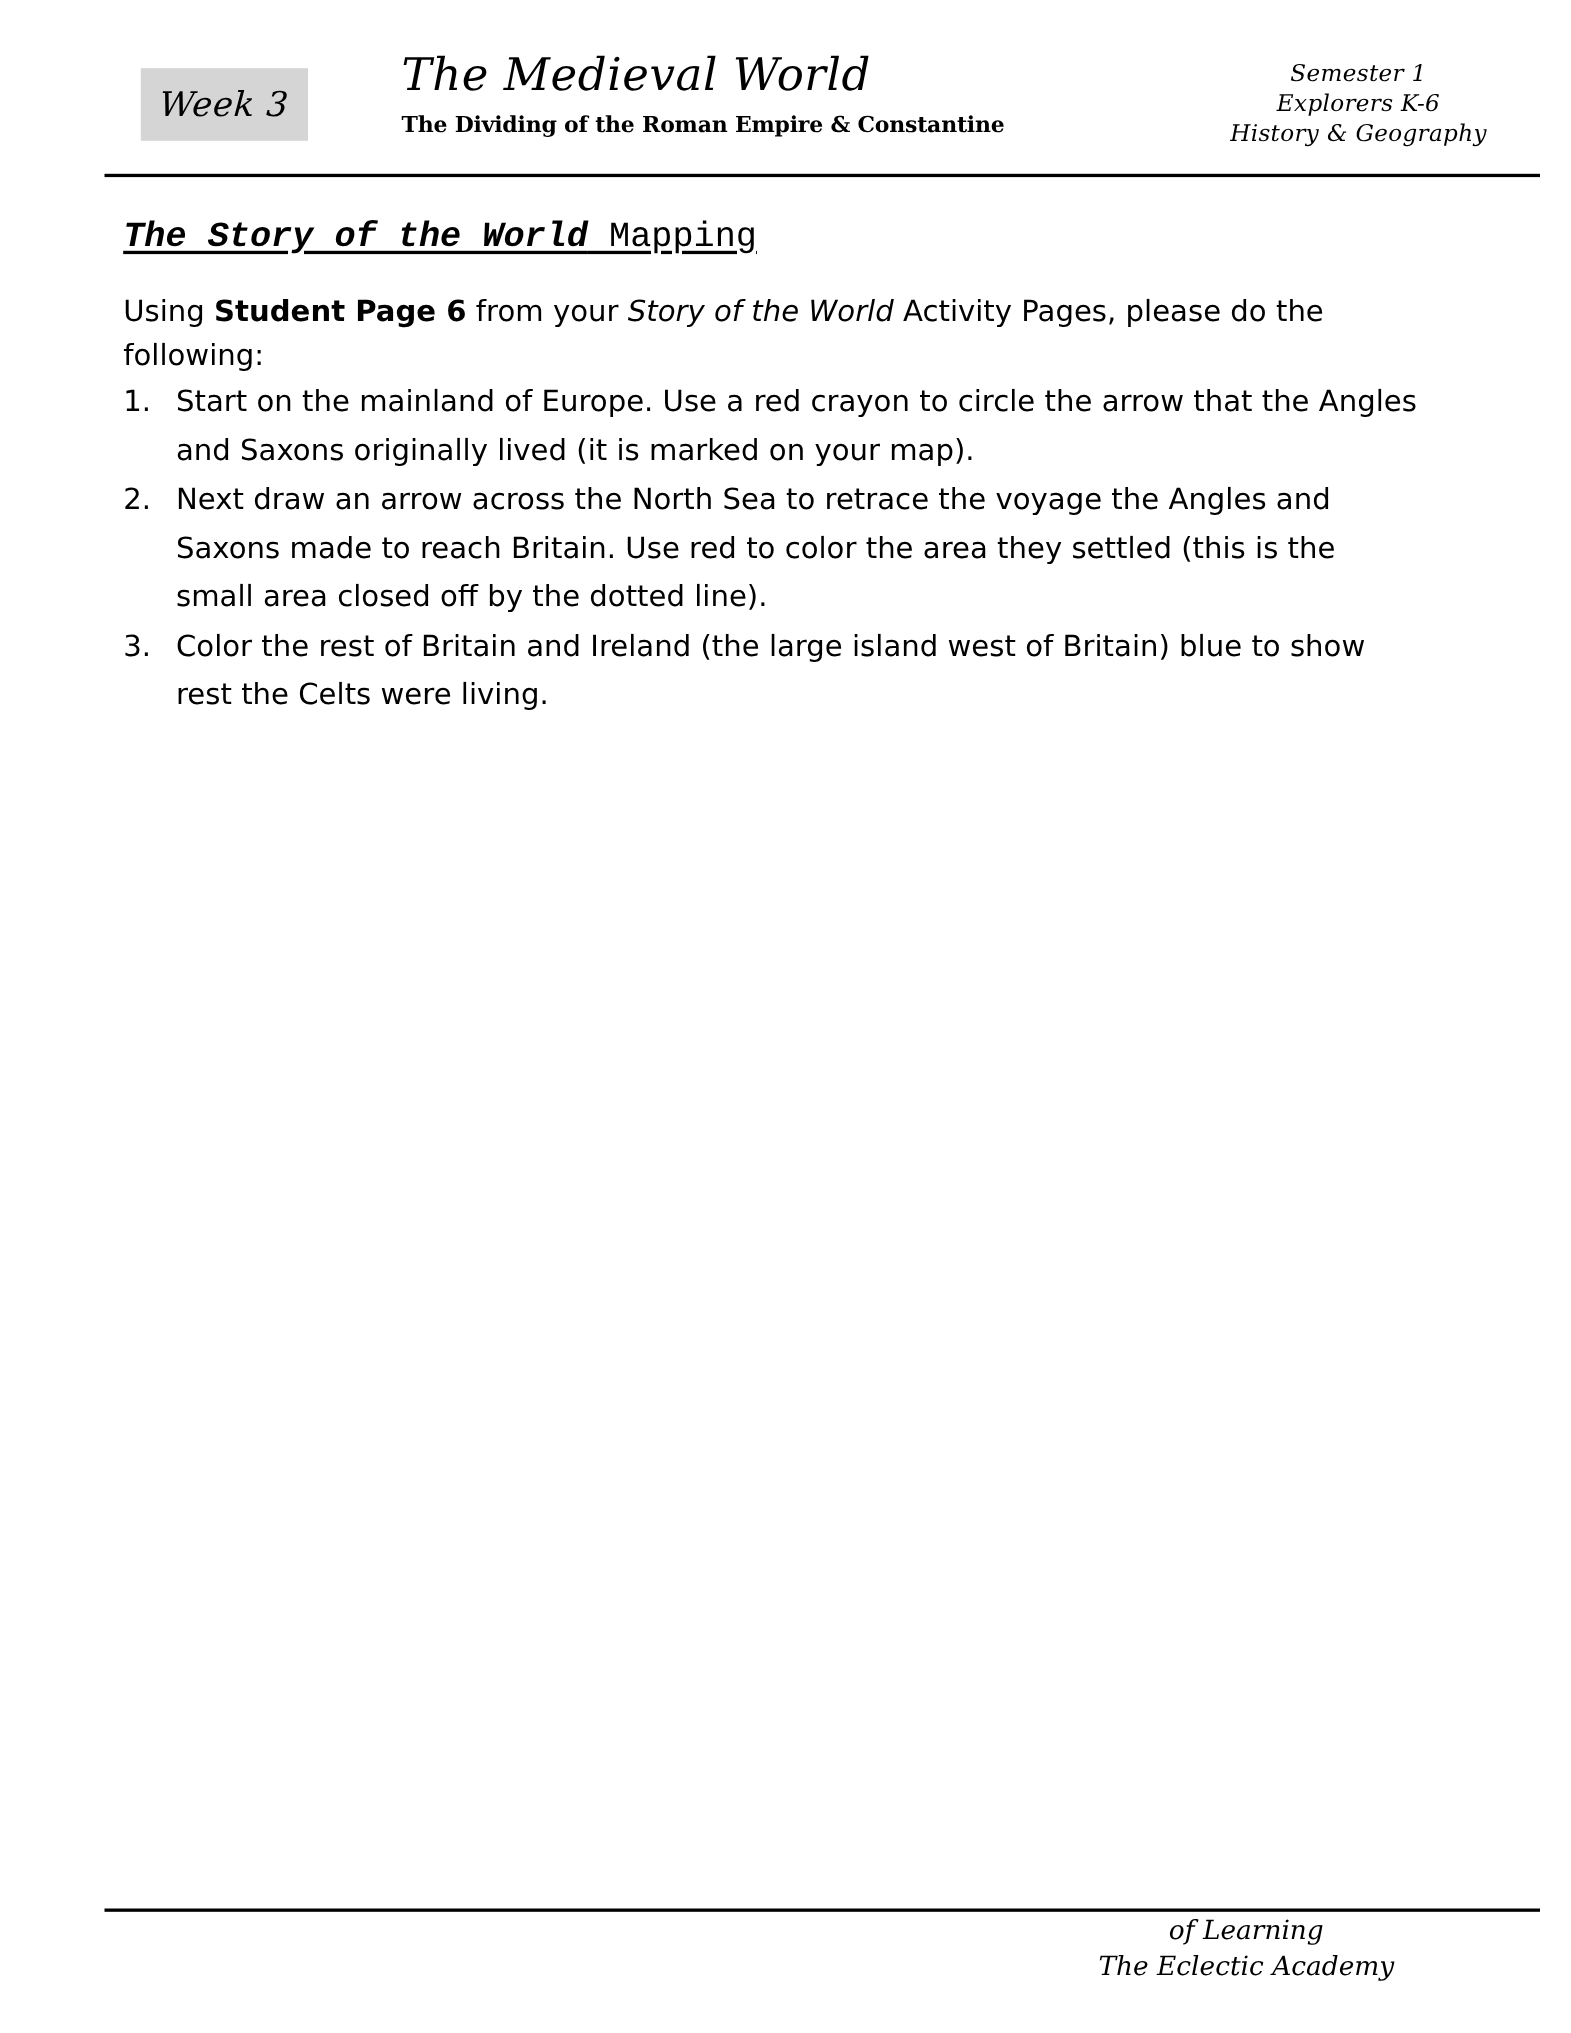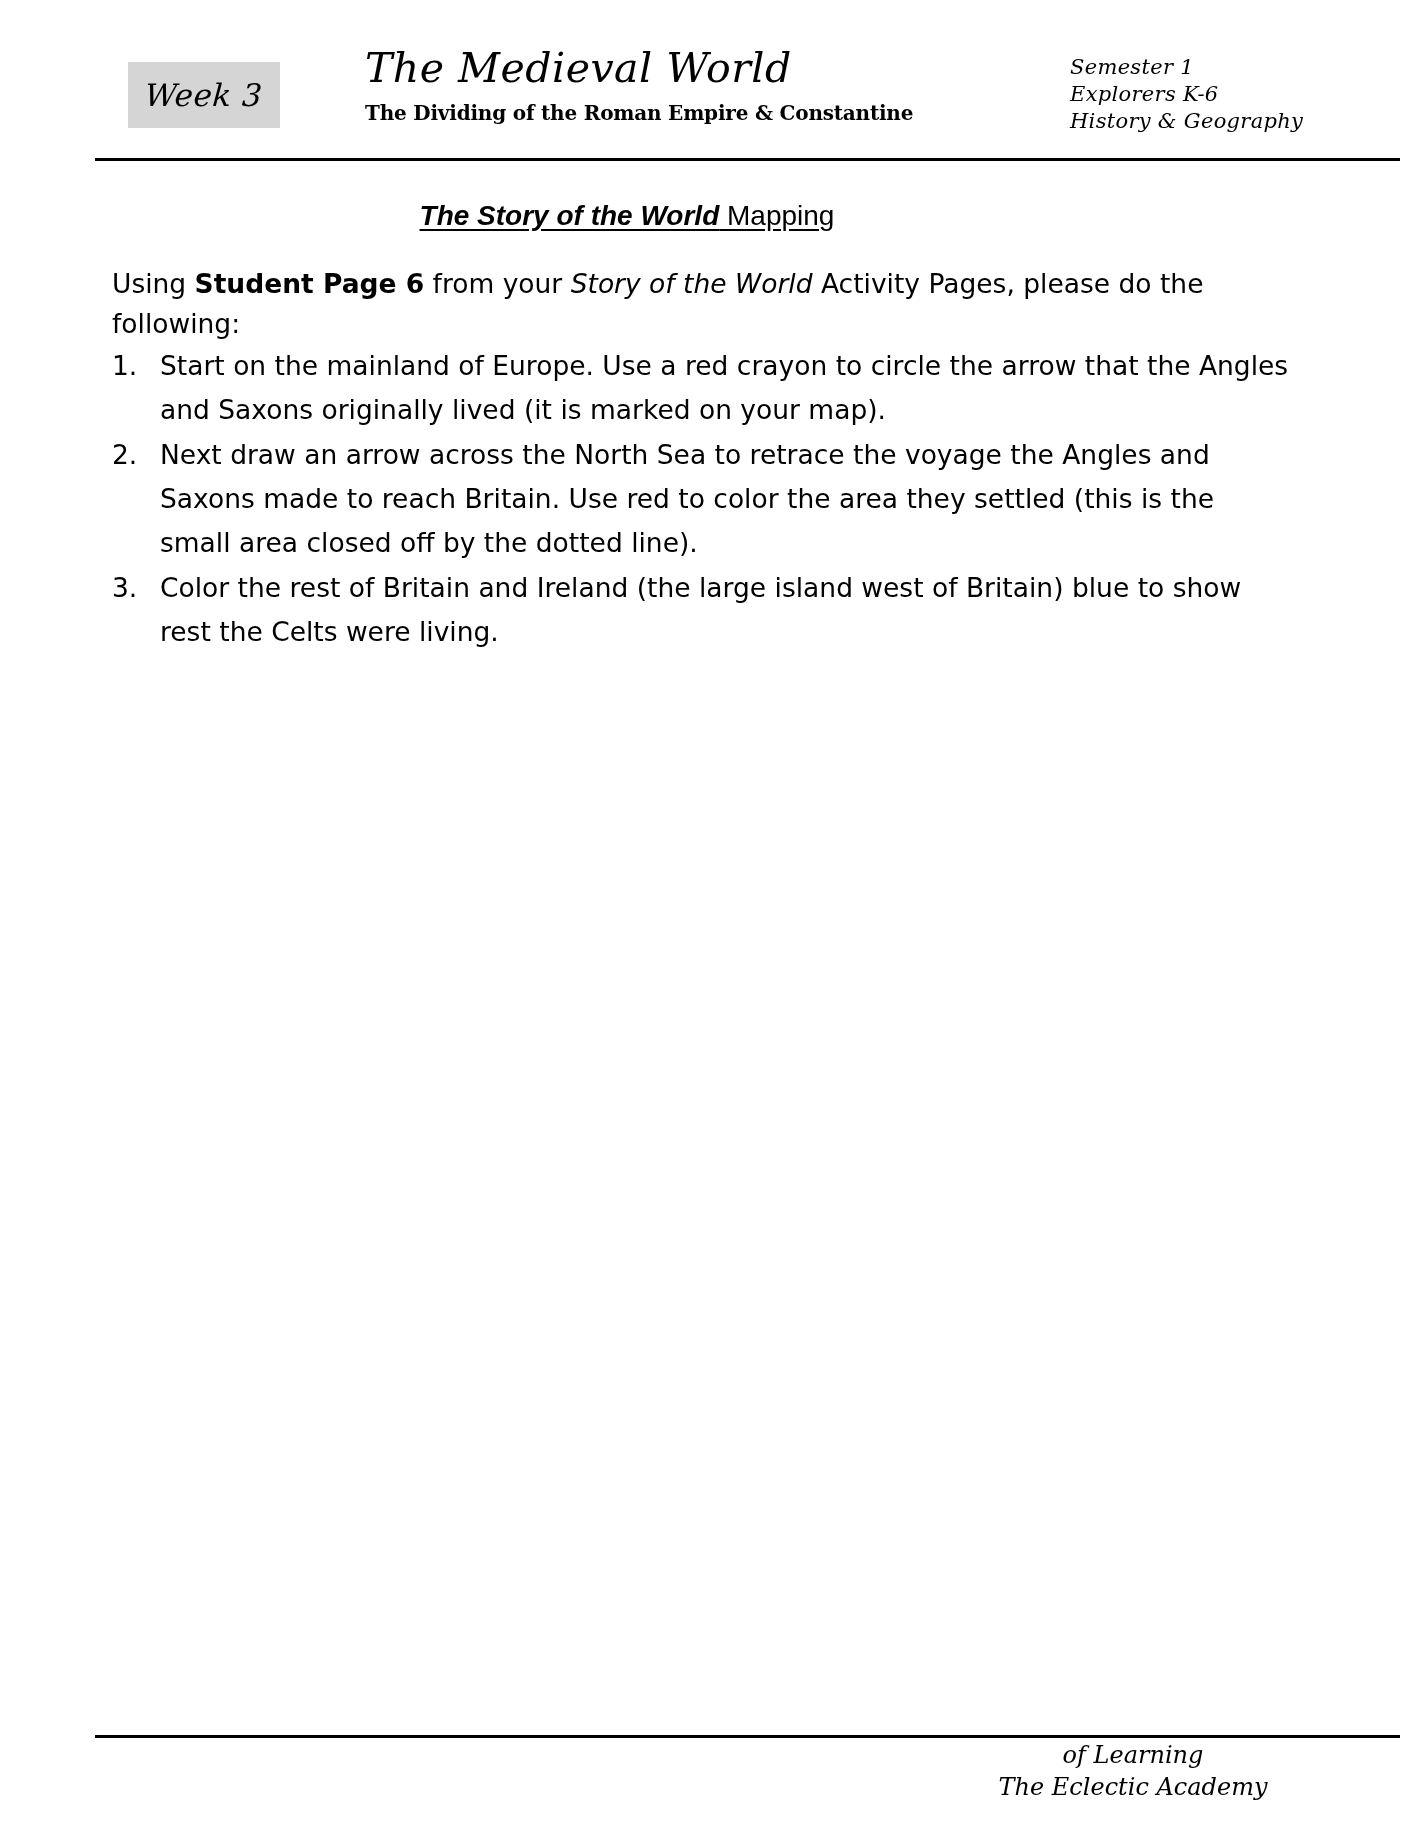--- a/index.html
+++ b/index.html
@@ -76,21 +76,21 @@
     line-height: 34px;
     letter-spacing: -0.2px;
     white-space: nowrap;
   }
 
   .course-block {
     position: absolute;
     right: 0px;
     top: 14px;
     width: 330px;
-    text-align: left;
+    text-align: center;
     font-family: "DejaVu Serif", serif;
     font-style: italic;
     font-size: 21px;
     line-height: 27px;
     letter-spacing: 0.3px;
   }
   .course-line { white-space: nowrap; }
 
   .header-rule {
     position: absolute;
@@ -104,23 +104,23 @@
   
   .content {
     position: absolute;
     left: 112px;
     top: 196px;
     width: 1290px;
   }
 
   .section-heading {
     width: 1030px;
-    text-align: center;
-    font-family: Liberation Sans, sans-serif;
-    font-size: 28px;
+    text-align: left;
+    font-family: Liberation Mono, monospace;
+    font-size: 32px;
     line-height: 40px;
     margin-bottom: 28px;
   }
   .section-heading .u {
     text-decoration: underline;
     text-underline-offset: 4px;
   }
   .section-heading .bi {
     font-weight: bold;
     font-style: italic;

